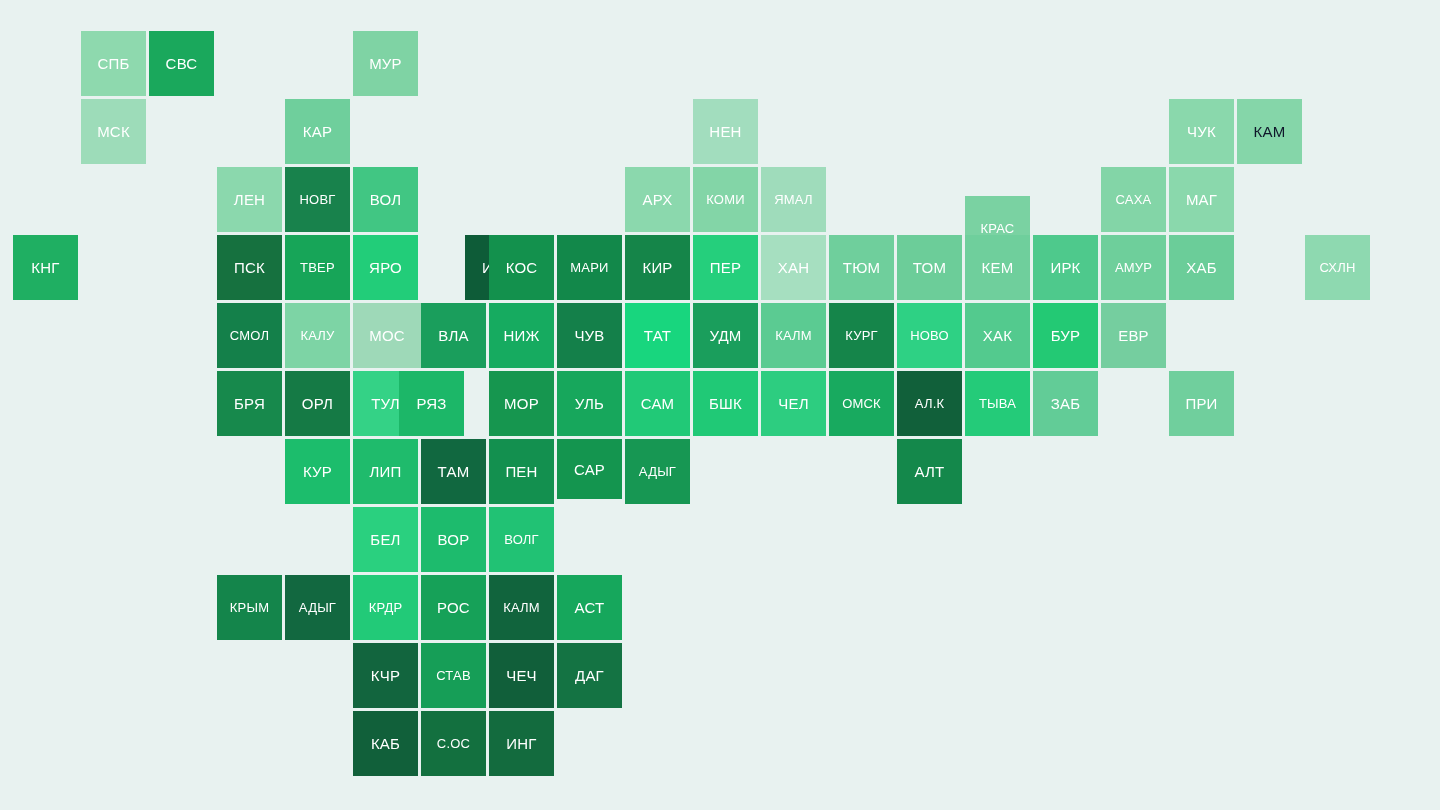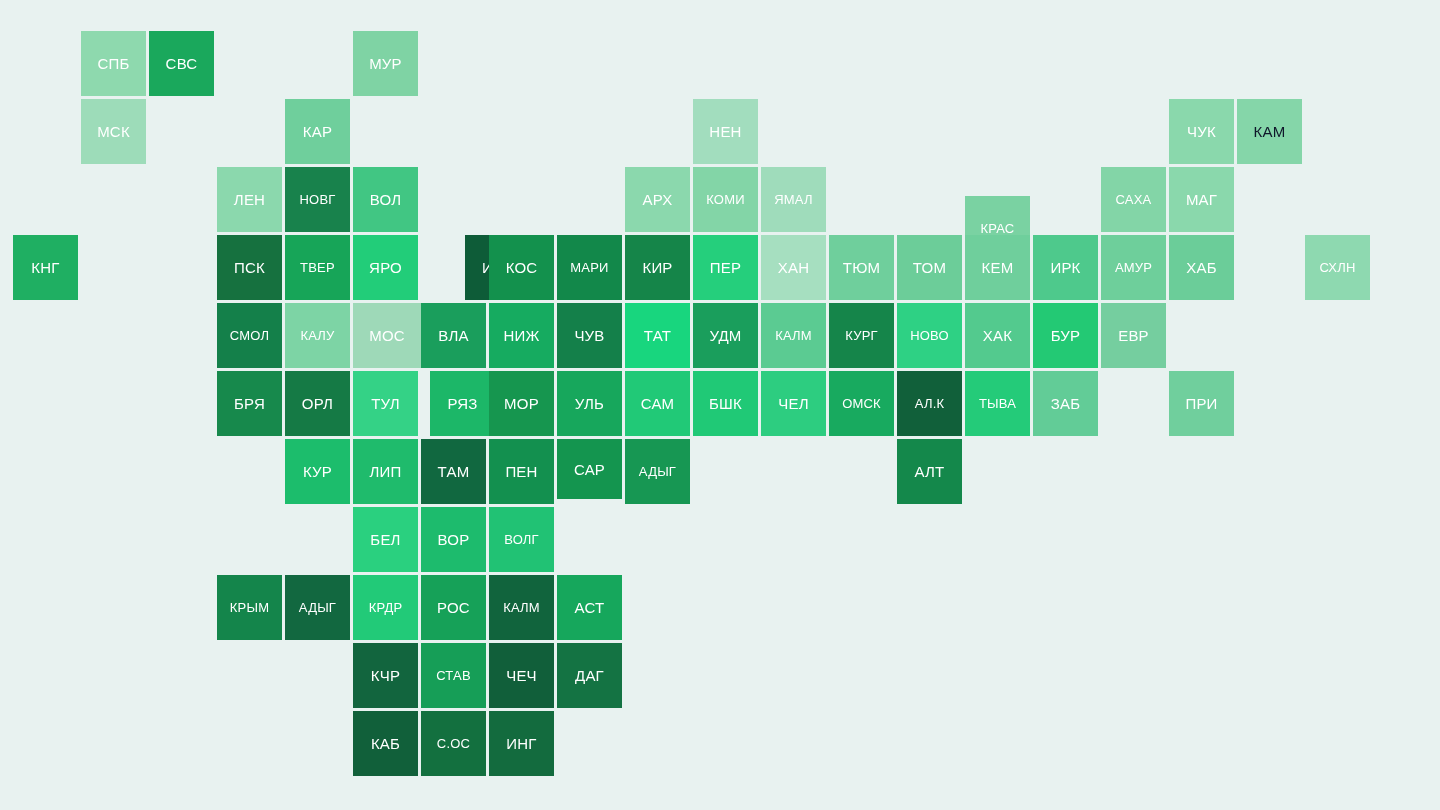--- a/index.html
+++ b/index.html
@@ -192,21 +192,21 @@
     </div>
     <div class="tile" style="left: 217px; top: 371px; width: 65px; height: 65px; background: rgb(23, 137, 76); color: rgb(255, 255, 255);">
       <span class="tile-label">БРЯ</span>
     </div>
     <div class="tile" style="left: 285px; top: 371px; width: 65px; height: 65px; background: rgb(21, 122, 69); color: rgb(255, 255, 255);">
       <span class="tile-label">ОРЛ</span>
     </div>
     <div class="tile" style="left: 353px; top: 371px; width: 65px; height: 65px; background: rgb(52, 210, 134); color: rgb(255, 255, 255);">
       <span class="tile-label">ТУЛ</span>
     </div>
-    <div class="tile" style="left: 430px; top: 371px; width: 65px; height: 65px; background: rgb(28, 183, 104); color: rgb(255, 255, 255);">
+    <div class="tile" style="left: 399px; top: 371px; width: 65px; height: 65px; background: rgb(28, 183, 104); color: rgb(255, 255, 255);">
       <span class="tile-label">РЯЗ</span>
     </div>
     <div class="tile" style="left: 489px; top: 371px; width: 65px; height: 65px; background: rgb(22, 150, 79); color: rgb(255, 255, 255);">
       <span class="tile-label">МОР</span>
     </div>
     <div class="tile" style="left: 557px; top: 371px; width: 65px; height: 65px; background: rgb(23, 167, 92); color: rgb(255, 255, 255);">
       <span class="tile-label">УЛЬ</span>
     </div>
     <div class="tile" style="left: 625px; top: 371px; width: 65px; height: 65px; background: rgb(33, 201, 119); color: rgb(255, 255, 255);">
       <span class="tile-label">САМ</span>

